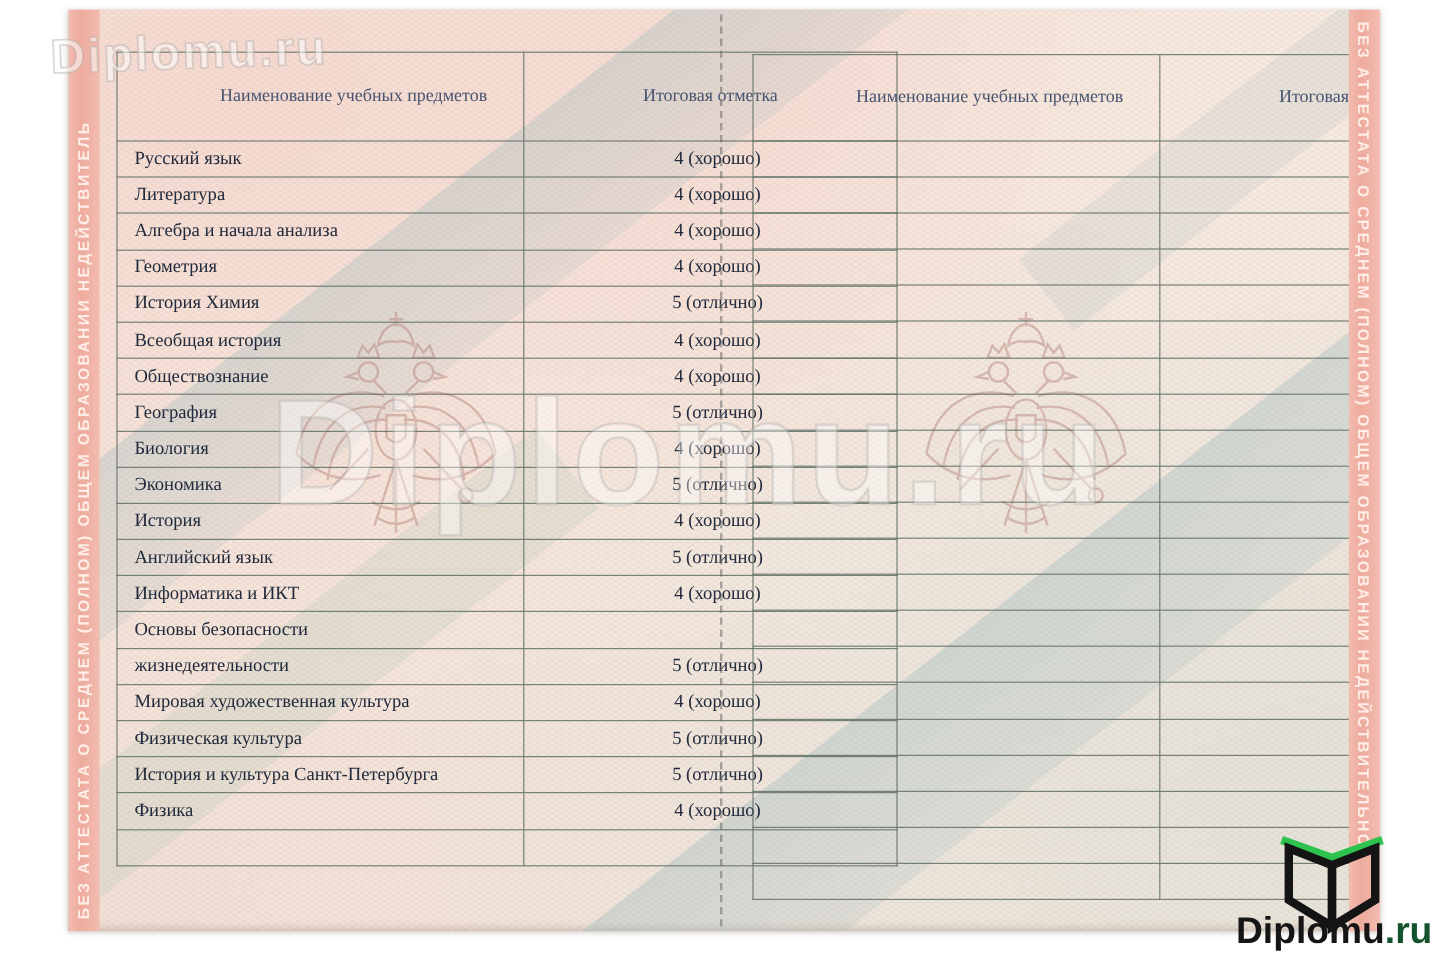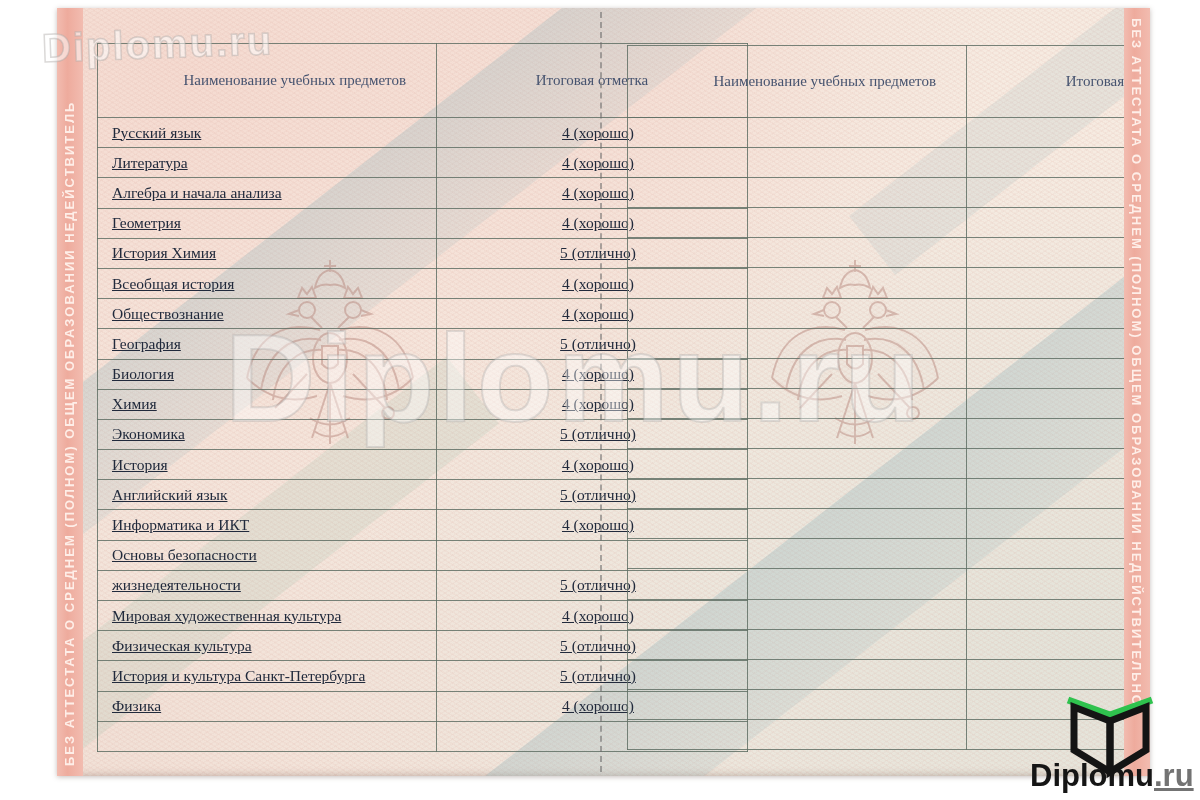--- a/index.html
+++ b/index.html
@@ -46,21 +46,21 @@
     font-weight:normal;color:#46536f;font-size:15px;line-height:1.35;
     text-align:center;vertical-align:middle;background:transparent;
   }
   table.grades th.col-subject{width:278px;padding:0 30px;text-align:right;}
   table.grades th.col-grade{width:200px;padding:0 55px;margin-left:36px;}
   table.grades td{font-size:15.5px;vertical-align:middle;overflow:hidden;white-space:nowrap;}
   table.grades td:first-child{padding:0 6px 0 14px;}
   table.grades td:last-child{padding:0 6px 0 18px;text-align:center;}
   .left-table{left:40px;top:35px;width:478px;}
   .left-table thead tr{height:74px;}
-  .left-table tbody tr{height:30.2px;text-decoration:underline;}
+  .left-table tbody tr{height:30.2px;}
   .right-table{left:570px;top:37px;width:478px;}
   .right-table thead tr{height:72px;}
   .right-table tbody tr{height:30.1px;}
   
   .fold{
     position:absolute;left:543px;top:4px;height:760px;width:0;
     border-left:2px dashed rgba(105,105,105,0.55);
   }
   
   .strip{
@@ -90,21 +90,21 @@
     color:rgba(255,255,255,0.52);-webkit-text-stroke:1.5px rgba(175,170,168,0.45);
     white-space:nowrap;pointer-events:none;
   }
   
   .logo{position:absolute;left:1028px;top:688px;z-index:10;width:172px;height:112px;}
   .logo svg{position:absolute;left:32px;top:0;}
   .logo-text{
     position:absolute;left:2px;top:70px;font-weight:bold;font-size:31px;
     letter-spacing:0;color:#151515;white-space:nowrap;
   }
-  .logo-text .ru{color:#737373;text-decoration:underline;}
+  .logo-text .ru{color:#14532d;}
 </style>
 </head>
 <body>
 
 <div class="scan">
 
   <div class="band b1"></div>
   <div class="band b2"></div>
   <div class="band b3"></div>
   <div class="band b4"></div>
@@ -199,24 +199,20 @@
         </tr>
         <tr>
           <td>География</td>
           <td>5 (отлично)</td>
         </tr>
         <tr>
           <td>Биология</td>
           <td>4 (хорошо)</td>
         </tr>
         <tr>
-          <td>Химия</td>
-          <td>4 (хорошо)</td>
-        </tr>
-        <tr>
           <td>Экономика</td>
           <td>5 (отлично)</td>
         </tr>
         <tr>
           <td>История</td>
           <td>4 (хорошо)</td>
         </tr>
         <tr>
           <td>Английский язык</td>
           <td>5 (отлично)</td>

